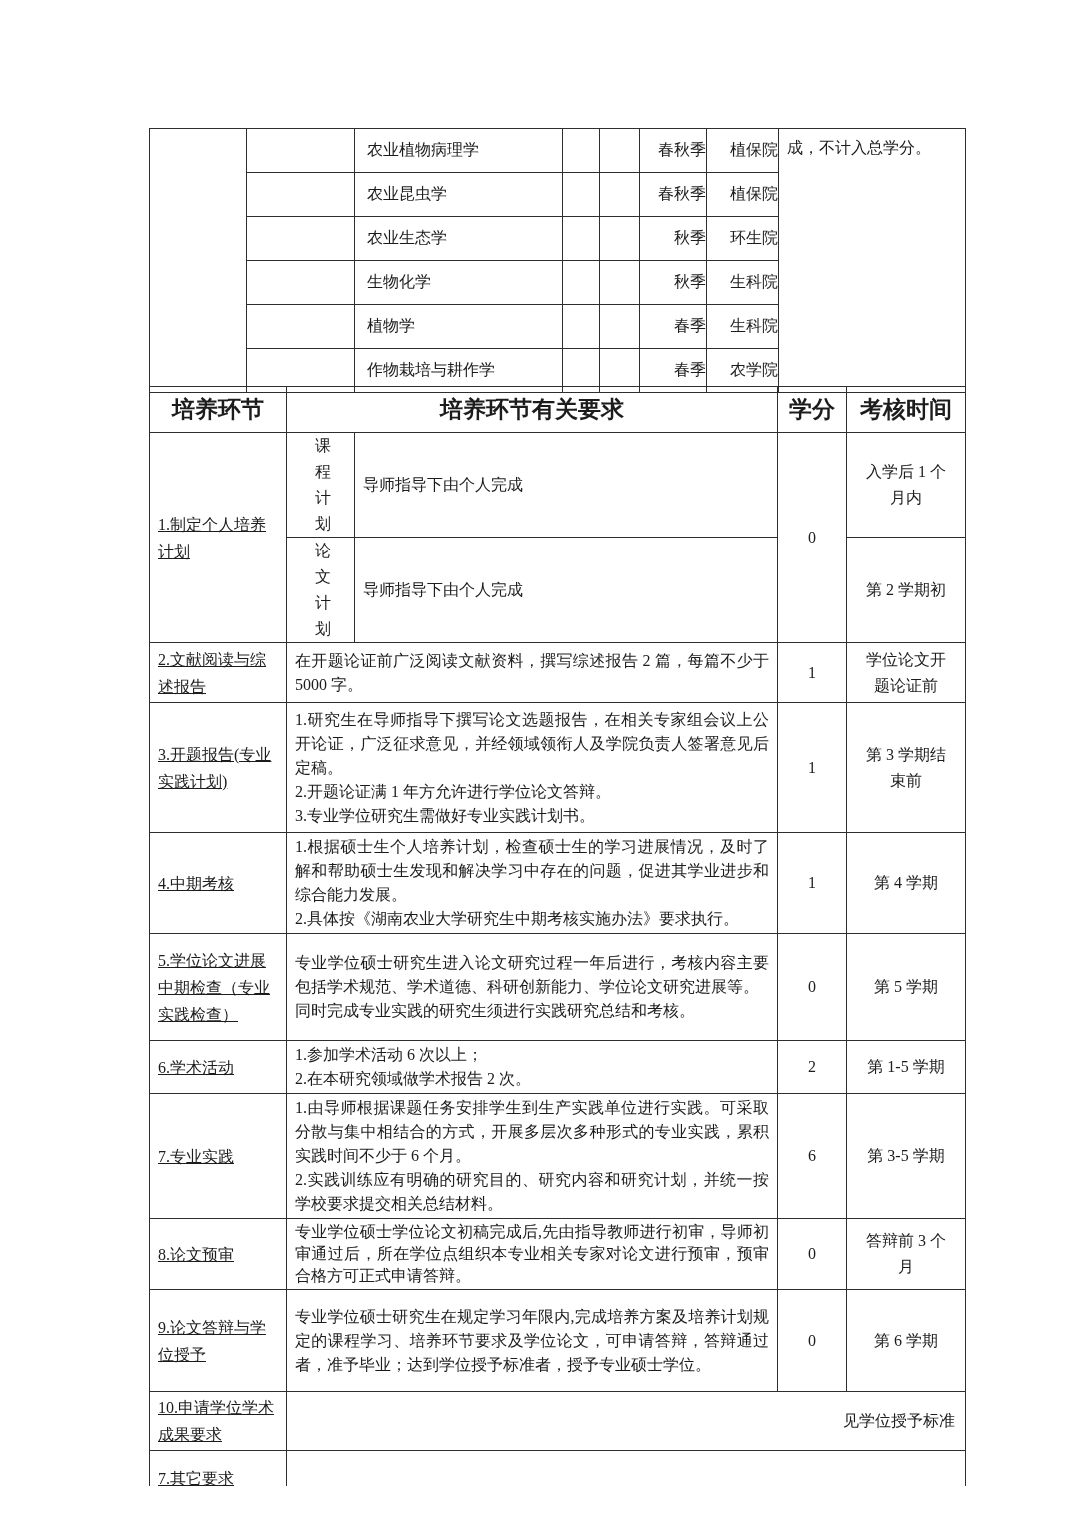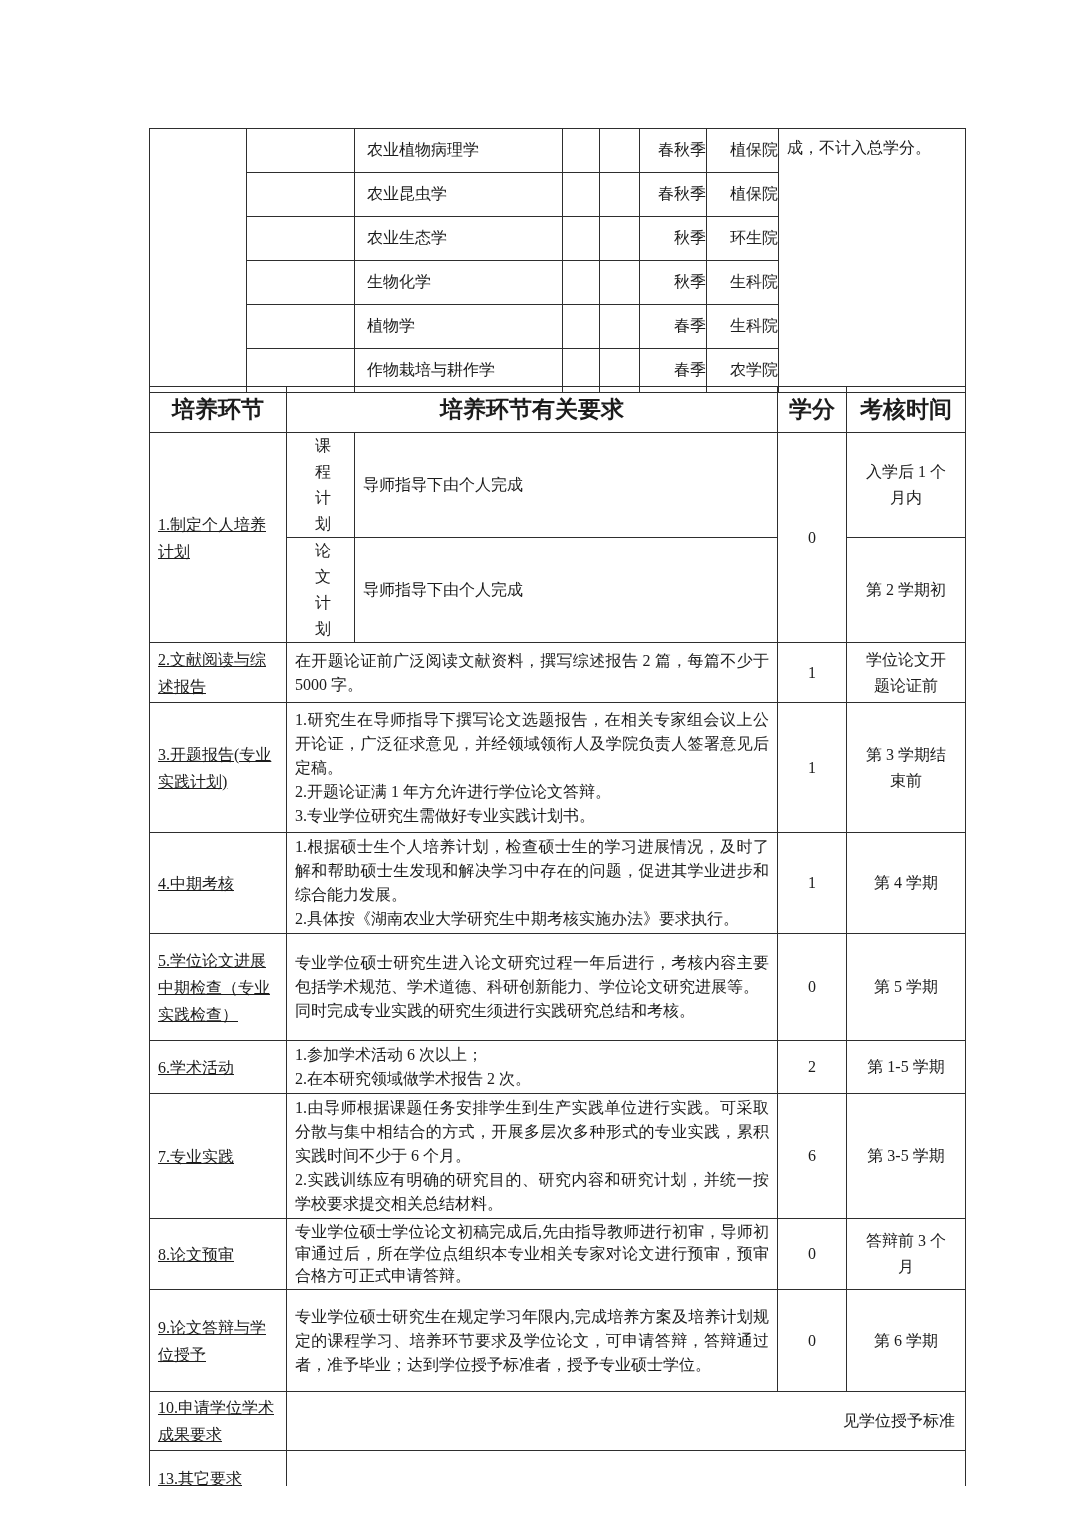--- a/index.html
+++ b/index.html
@@ -210,19 +210,19 @@
       <td class="credit-cell">0</td>
       <td class="time-cell">第 6 学期</td>
     </tr>
 
     <tr style="height:50px">
       <td class="label-cell">10.申请学位学术成果要求</td>
       <td class="content-cell" colspan="4">见学位授予标准</td>
     </tr>
 
     <tr style="height:55px">
-      <td class="label-cell">13.其它要求</td>
+      <td class="label-cell">7.其它要求</td>
       <td class="content-cell" colspan="4"></td>
     </tr>
   </tbody>
     </table>
 
 </div>
 
 </body></html>

